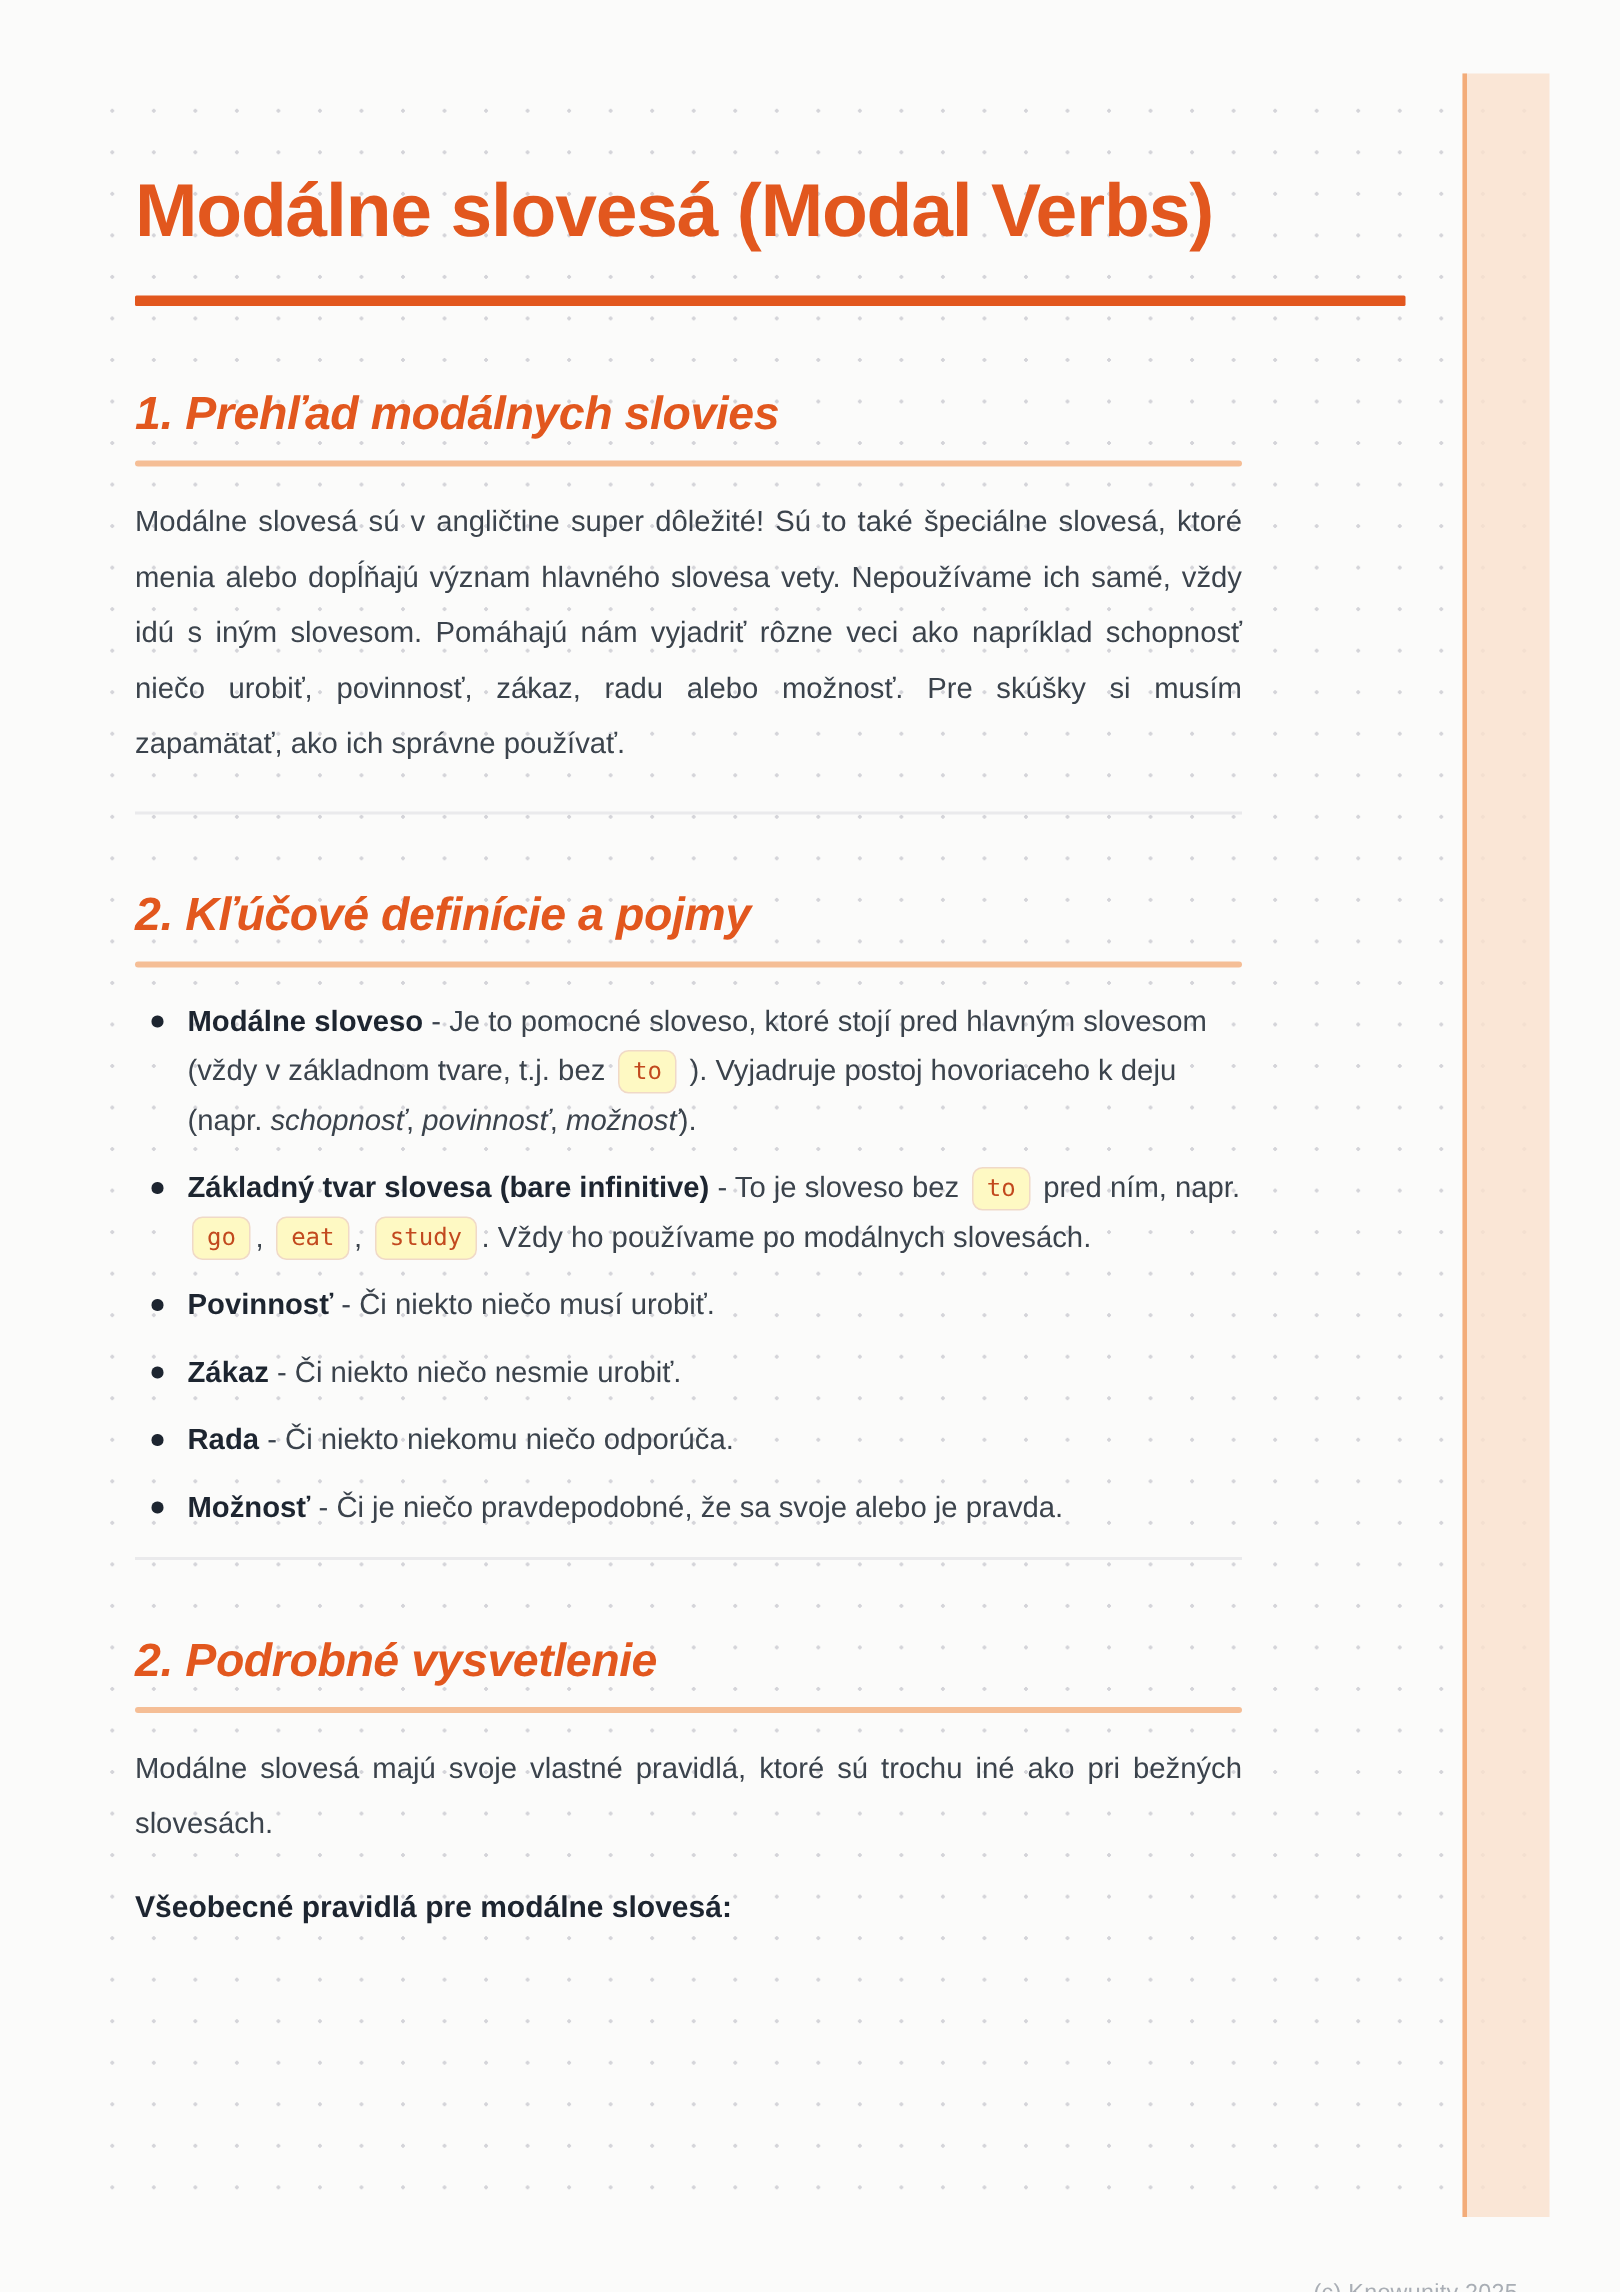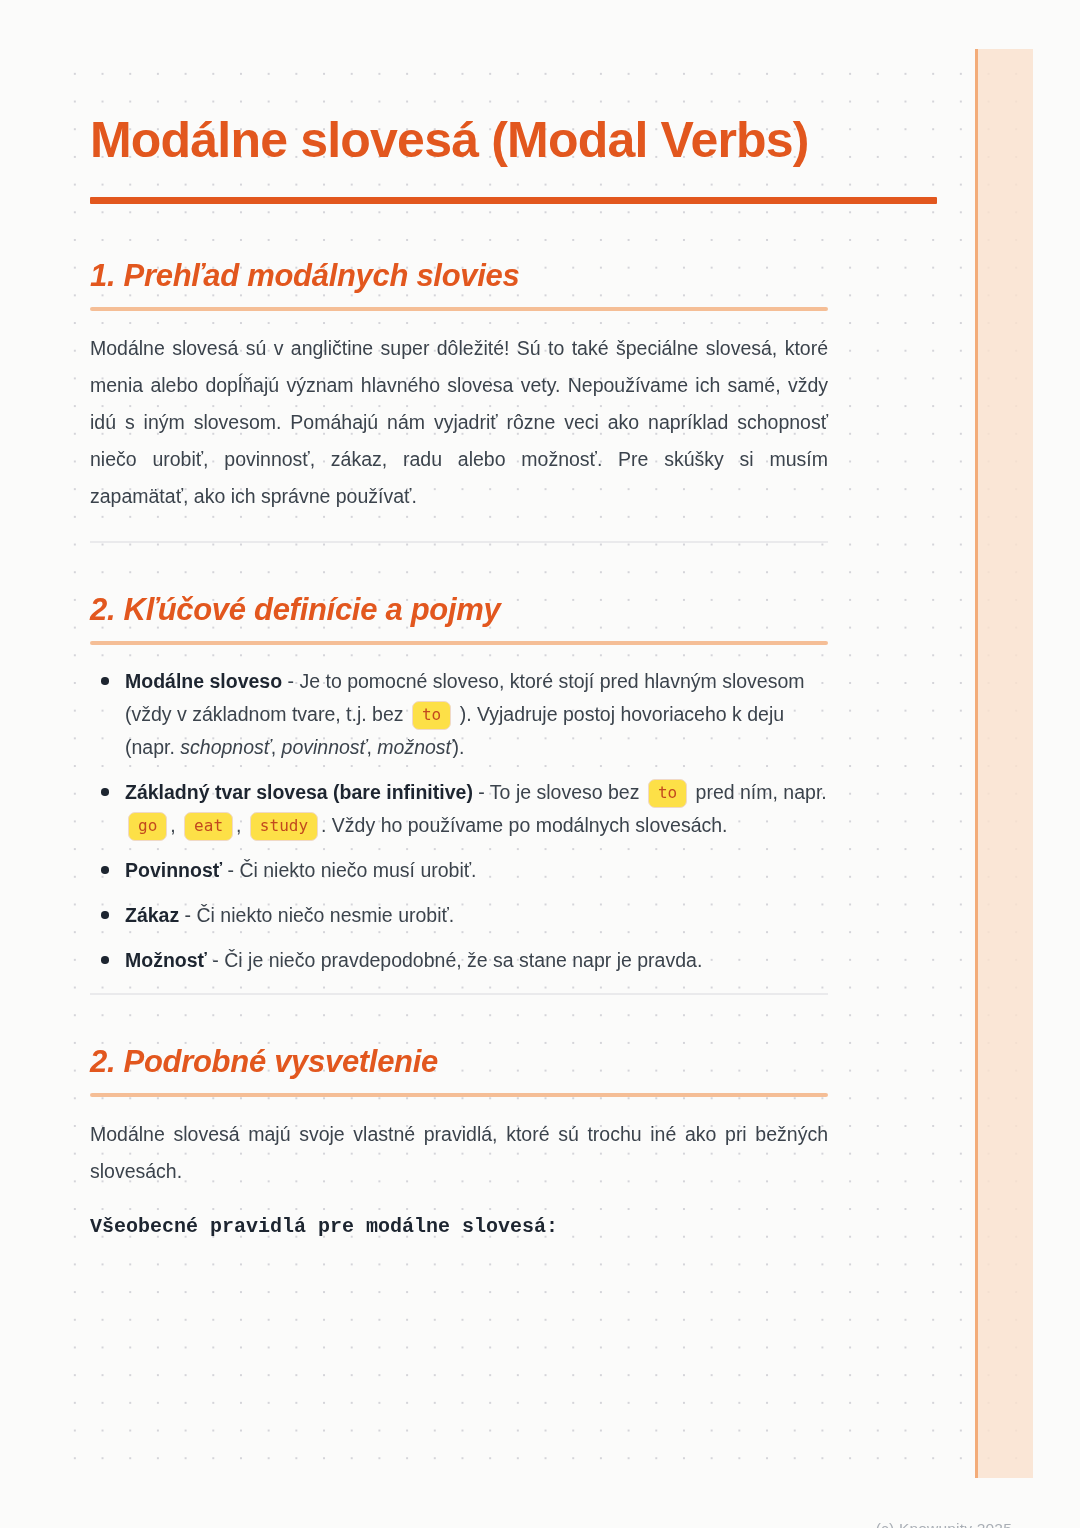--- a/index.html
+++ b/index.html
@@ -54,27 +54,27 @@
     content:""; position:absolute; left:11px; top:12px;
     width:7.5px; height:7.5px; border-radius:50%; background:#1D2530;
   }
   .term { font-weight:700; color:#1D2530; }
   em.it { font-style:italic; }
 
   .badge {
     display:inline-block;
     font-family:"DejaVu Sans Mono", monospace;
     font-size:16px; line-height:20px;
-    color:#C2491E; background:#fde047;
+    color:#C2491E; background:#fef9c3;
     border:1px solid #F0D9C7; border-radius:7px;
     padding:3px 9px 4px; margin:0 3px;
     vertical-align:1px;
   }
 
-  .subhead { margin:22px 0 0; font-size:20px; line-height:30px; font-weight:700; color:#1D2530;font-family:Liberation Mono, monospace; }
+  .subhead { margin:22px 0 0; font-size:20px; line-height:30px; font-weight:700; color:#1D2530; }
 
   .footer {
     position:absolute; right:68px; top:1520px;
     font-size:15.5px; color:#A9AEB5; letter-spacing:0.2px;
   }
 </style>
 </head>
 <body>
 
 <div class="dots"></div>
@@ -100,22 +100,23 @@
     <ul class="defs">
       <li><span class="term">Modálne sloveso</span><span> - Je to pomocné sloveso, ktoré stojí pred hlavným slovesom (vždy v základnom tvare, t.j. bez </span><code class="badge">to</code><span> ). Vyjadruje postoj hovoriaceho k deju (napr. </span><em class="it">schopnosť</em><span>, </span><em class="it">povinnosť</em><span>, </span><em class="it">možnosť</em><span>).</span></li>
 
       <li><span class="term">Základný tvar slovesa (bare infinitive)</span><span> - To je sloveso bez </span><code class="badge">to</code><span> pred ním, napr. </span><code class="badge">go</code><span>, </span><code class="badge">eat</code><span>, </span><code class="badge">study</code><span>. Vždy ho používame po modálnych slovesách.</span></li>
 
 
       <li><span class="term">Povinnosť</span><span> - Či niekto niečo musí urobiť.</span></li>
 
       <li><span class="term">Zákaz</span><span> - Či niekto niečo nesmie urobiť.</span></li>
 
+      <li><span class="term">Rada</span><span> - Či niekto niekomu niečo odporúča.</span></li>
 
-      <li><span class="term">Možnosť</span><span> - Či je niečo pravdepodobné, že sa stane napr je pravda.</span></li>
+      <li><span class="term">Možnosť</span><span> - Či je niečo pravdepodobné, že sa svoje alebo je pravda.</span></li>
     </ul>
   </section>
 
   <div class="divider tight"></div>
 
   <section>
     <h2 class="sec-heading">2. Podrobné vysvetlenie</h2>
     <div class="h-underline"></div>
     <p class="para">Modálne slovesá majú svoje vlastné pravidlá, ktoré sú trochu iné ako pri bežných slovesách.</p>
     <p class="subhead">Všeobecné pravidlá pre modálne slovesá:</p>

